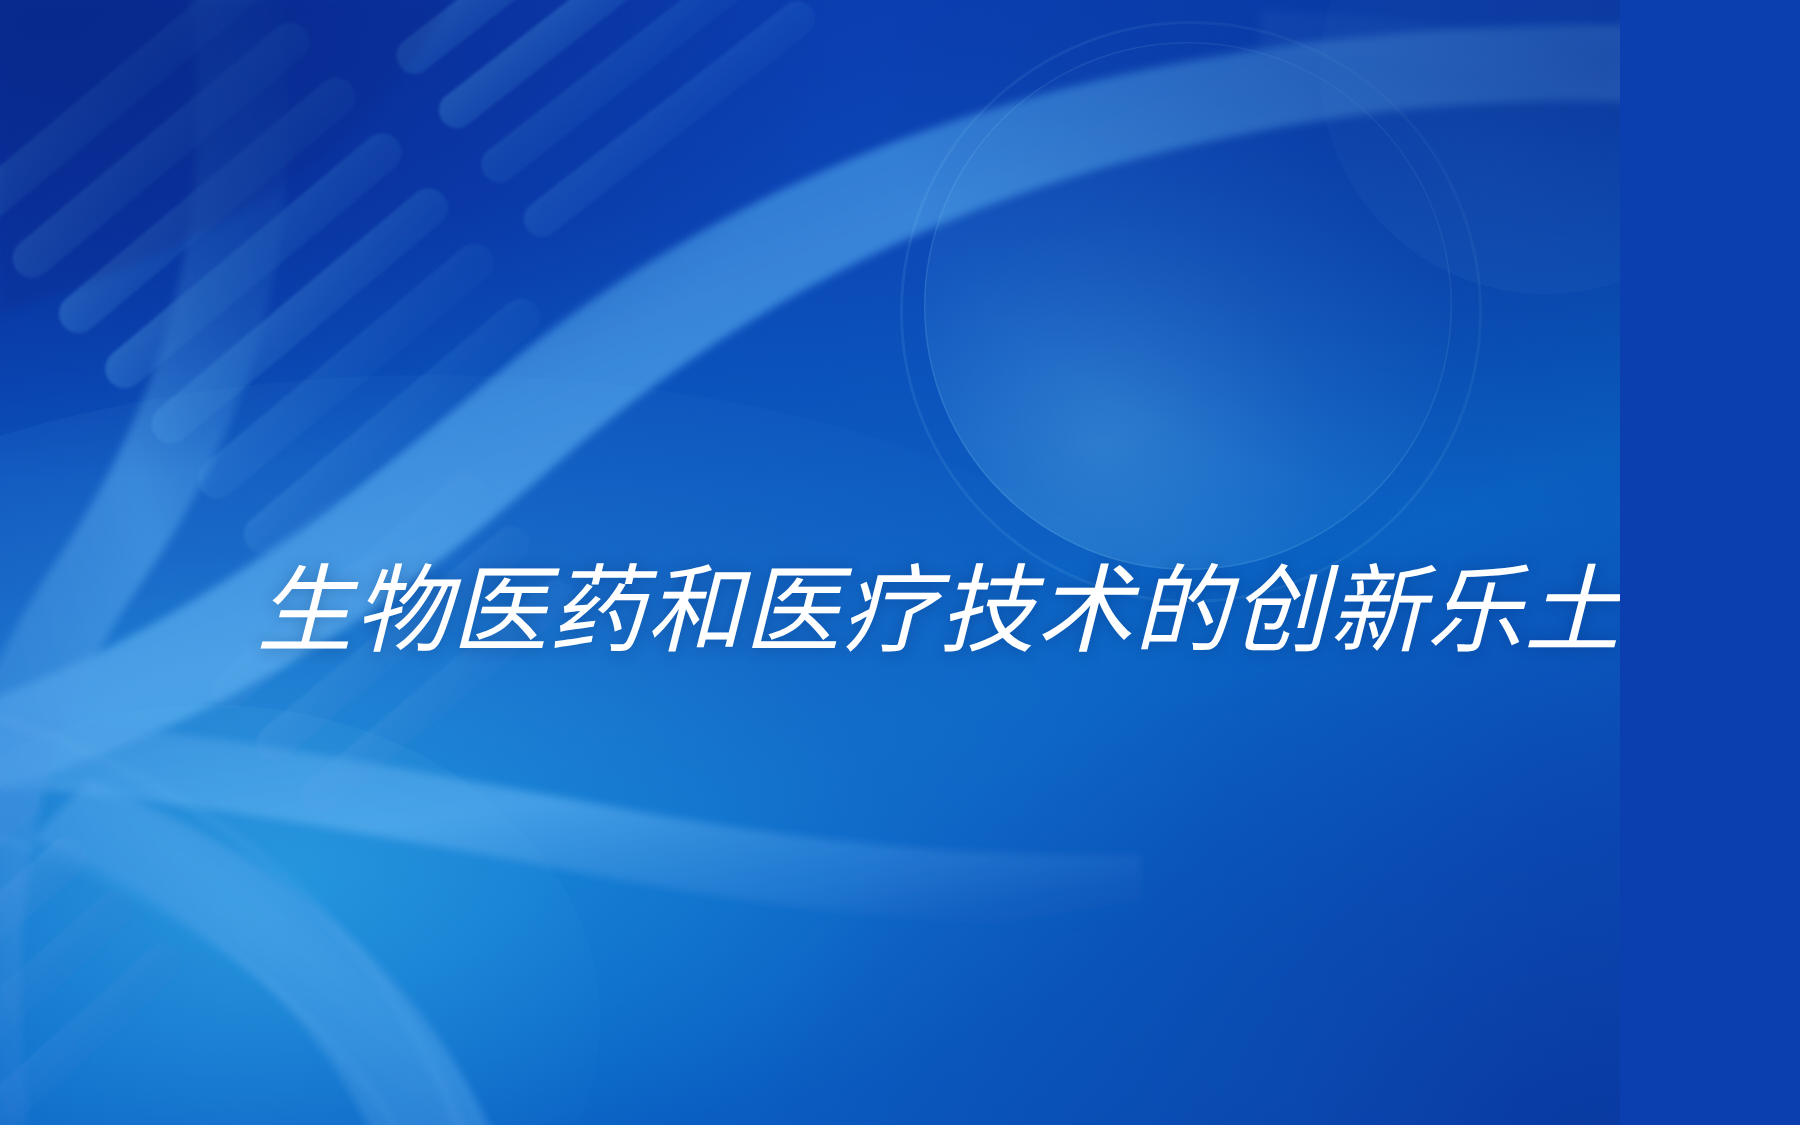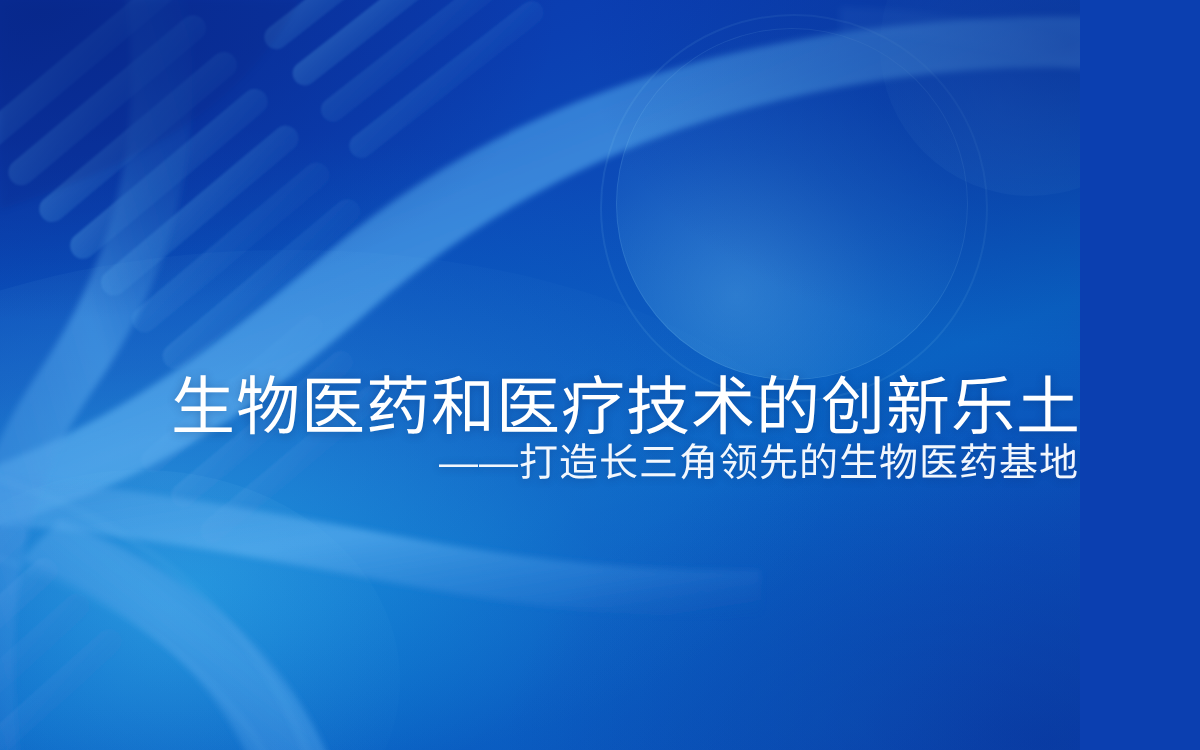--- a/index.html
+++ b/index.html
@@ -13,20 +13,21 @@
   }
 
   
   .banner {
     position: relative;
     width: 1080px;
     height: 750px;
     overflow: hidden;
     background: #0d47b5;
     user-select: none;
+    font-style: italic;
   }
 
   
   .bg-layer {
     position: absolute;
     inset: 0;
     pointer-events: none;
   }
 
   
@@ -250,16 +251,15 @@
   <div class="sheen"></div>
   <div class="bubble-small"></div>
   <div class="bubble-rim"></div>
   <div class="bubble-main"></div>
   <div class="bubble-lowleft"></div>
 
   <div class="bg-layer bg-vignette"></div>
 
   <div class="text-block">
     <h1 class="headline">生物医药和医疗技术的创新乐土</h1>
-    <div class="subheadline">——打造长三角领先的生物医药基地</div>
   </div>
 
 </div>
 
 </body></html>

